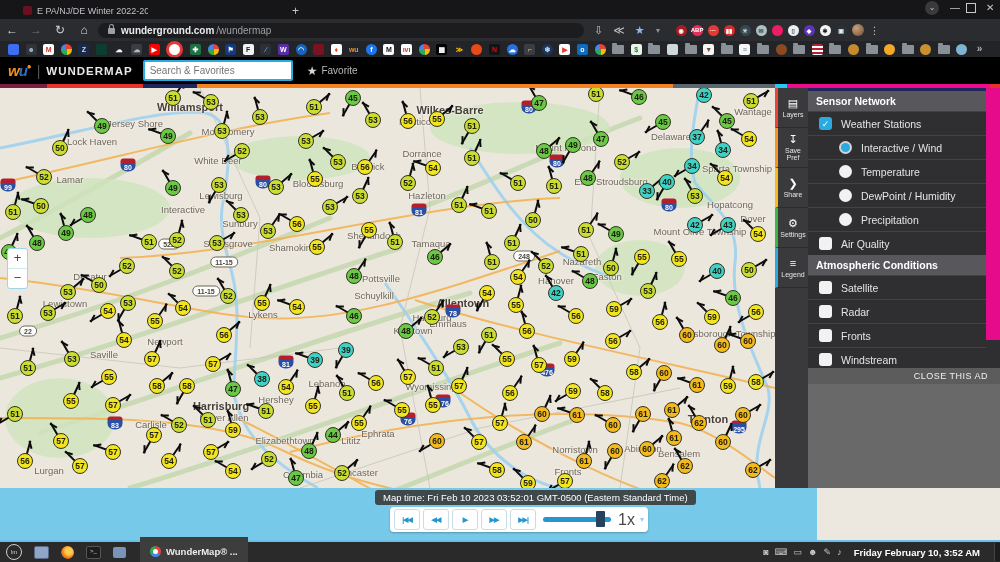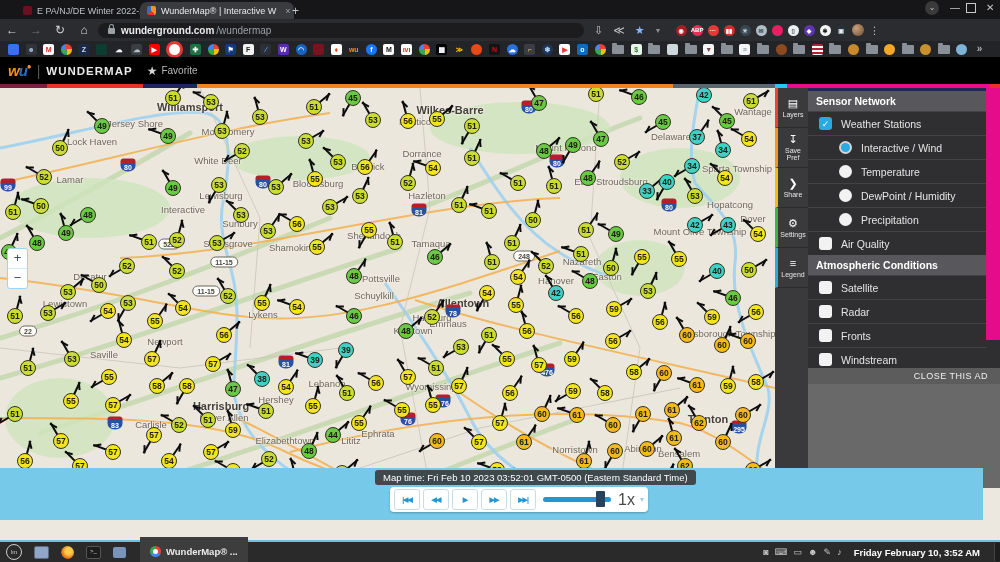--- a/index.html
+++ b/index.html
@@ -72,21 +72,21 @@
   .prow.indent{padding-left:31px;}
   .cb{width:13px;height:13px;border-radius:3px;background:#f2f2f2;flex:0 0 auto;display:flex;align-items:center;justify-content:center;font-size:9px;color:#fff;}
   .cb.on{background:#29abe2;}
   .rad{width:13px;height:13px;border-radius:50%;background:#f2f2f2;flex:0 0 auto;display:flex;align-items:center;justify-content:center;}
   .rad.on{background:#d4d4d4;}
   .rad.on:before{content:"";width:9px;height:9px;border-radius:50%;background:#29abe2;}
   #magenta{left:986px;top:88px;width:14px;height:252px;background:#e60b8b;z-index:10;}
   #closead{position:absolute;left:0;top:280px;width:192px;height:16px;background:#5c5c5c;color:#efefef;font-size:9px;letter-spacing:.5px;text-align:right;padding:3px 12px 0 0;box-sizing:border-box;}
   #adarea{position:absolute;left:0;top:296px;width:192px;height:104px;background:#696969;}
   
-  #timebar{left:0;top:468px;width:983px;height:52px;background:#76c9e9;z-index:11;text-align:center;}
+  #timebar{left:0;top:488px;width:817px;height:52px;background:#76c9e9;z-index:11;text-align:center;}
   #maptime{position:absolute;left:375px;top:2px;background:rgba(58,58,58,.9);color:#fff;font-size:9.5px;padding:2px 8px;border-radius:3px;white-space:nowrap;}
   #controls{position:absolute;left:390px;top:19px;width:258px;height:25px;background:#fff;border-radius:4px;display:flex;align-items:center;gap:3px;padding:0 4px;box-sizing:border-box;box-shadow:0 1px 2px rgba(0,0,0,.25);}
   .pb{width:24px;height:19px;border:1px solid #c9dde8;border-radius:3px;background:#fff;color:#2596cf;font-size:7px;font-weight:bold;display:flex;align-items:center;justify-content:center;letter-spacing:-1px;}
   #slider{position:relative;width:118px;height:5px;background:#2596cf;border-radius:3px;margin:0 4px;}
   #handle{position:absolute;right:6px;top:-6px;width:9px;height:16px;background:#27425c;border-radius:1px;}
   #speed{font-size:16px;color:#4a4a4a;}
   #caret{color:#9fcce8;font-size:8px;margin-left:2px;}
   
   #taskbar{left:0;top:540px;width:1000px;height:22px;background:#2a2a2a;border-top:2px solid #6ac0e8;box-sizing:border-box;display:flex;align-items:center;z-index:12;}
   #mint{width:14px;height:14px;border:1.5px solid #cfcfcf;border-radius:50%;color:#cfcfcf;font-size:6px;display:flex;align-items:center;justify-content:center;margin-left:6px;}
@@ -107,25 +107,20 @@
 </head>
 <body>
 
 <div id="stage">
 
   <div class="abs" id="tabstrip">
     <div class="tab" style="left:16px;width:118px;">
       <span class="fav" style="background:#6b1020;"></span>
       <span>E PA/NJ/DE Winter 2022-2023</span>
 
-    </div>
-    <div class="tab active" style="left:140px;width:140px;">
-      <span class="fav" style="background:conic-gradient(#f7901e 0 40%,#e8312a 40% 65%,#2a70c2 65% 100%);"></span>
-      <span>WunderMap® | Interactive W</span>
-      <span class="x">×</span>
     </div>
     <div class="abs" id="newtab">+</div>
     <div class="winbtn" style="left:925px;top:1px;width:14px;height:14px;background:#3a3a3a;border-radius:50%;text-align:center;line-height:13px;font-size:8px;">⌄</div>
     <div class="winbtn" style="left:950px;">—</div>
     <div class="winbtn" style="left:966px;top:3px;width:8px;height:8px;border:1px solid #c8c8c8;"></div>
     <div class="winbtn" style="left:986px;">✕</div>
   </div>
 
   <div class="abs" id="toolbar">
     <span class="navic">←</span>
@@ -213,20 +208,21 @@
       <div class="bm circle" style="background: rgb(201, 145, 44);"></div>
       <div class="bm folder"></div>
       <div class="bm circle" style="background: rgb(127, 179, 212);"></div>
       <div class="bm more">»</div>
     </div>
 
   <div class="abs" id="wuheader">
     <span id="wulogo"><span class="w">w</span><span class="u">u</span><span id="wudrop">●</span></span>
     <span id="pipe">|</span>
     <span id="brand">WUNDERMAP</span>
+    <input id="searchbox" placeholder="Search &amp; Favorites" style="">
     <span id="favwrap">
       <span id="favstar">★</span>
       <span id="favlabel">Favorite</span>
     </span>
   </div>
   <div class="abs" id="rainbow">
       <div style="height: 4px; width: 47px; background: rgb(122, 31, 61);"></div>
       <div style="height: 4px; width: 96px; background: rgb(232, 49, 42);"></div>
       <div style="height: 4px; width: 54px; background: rgb(32, 38, 92);"></div>
       <div style="height: 4px; width: 476px; background: rgb(245, 130, 32);"></div>

